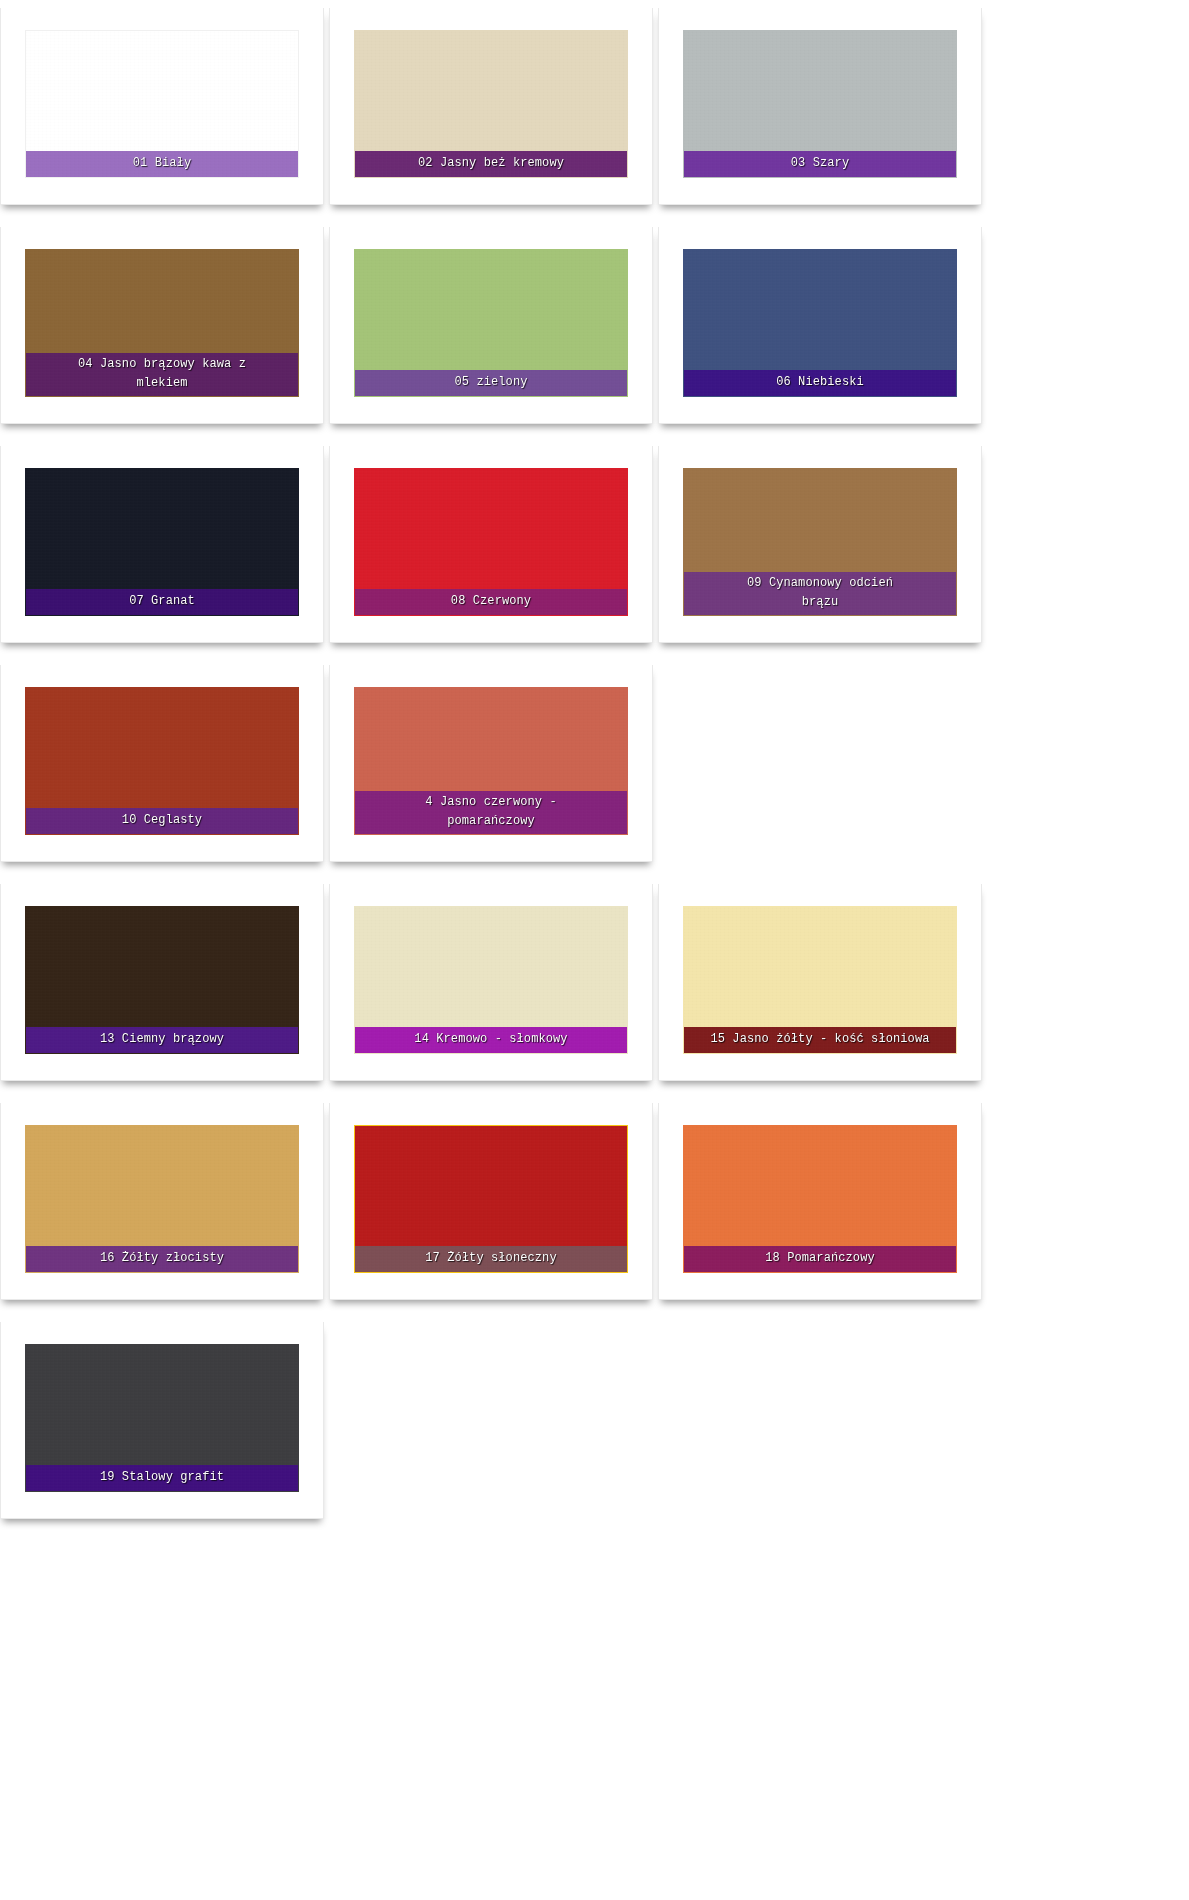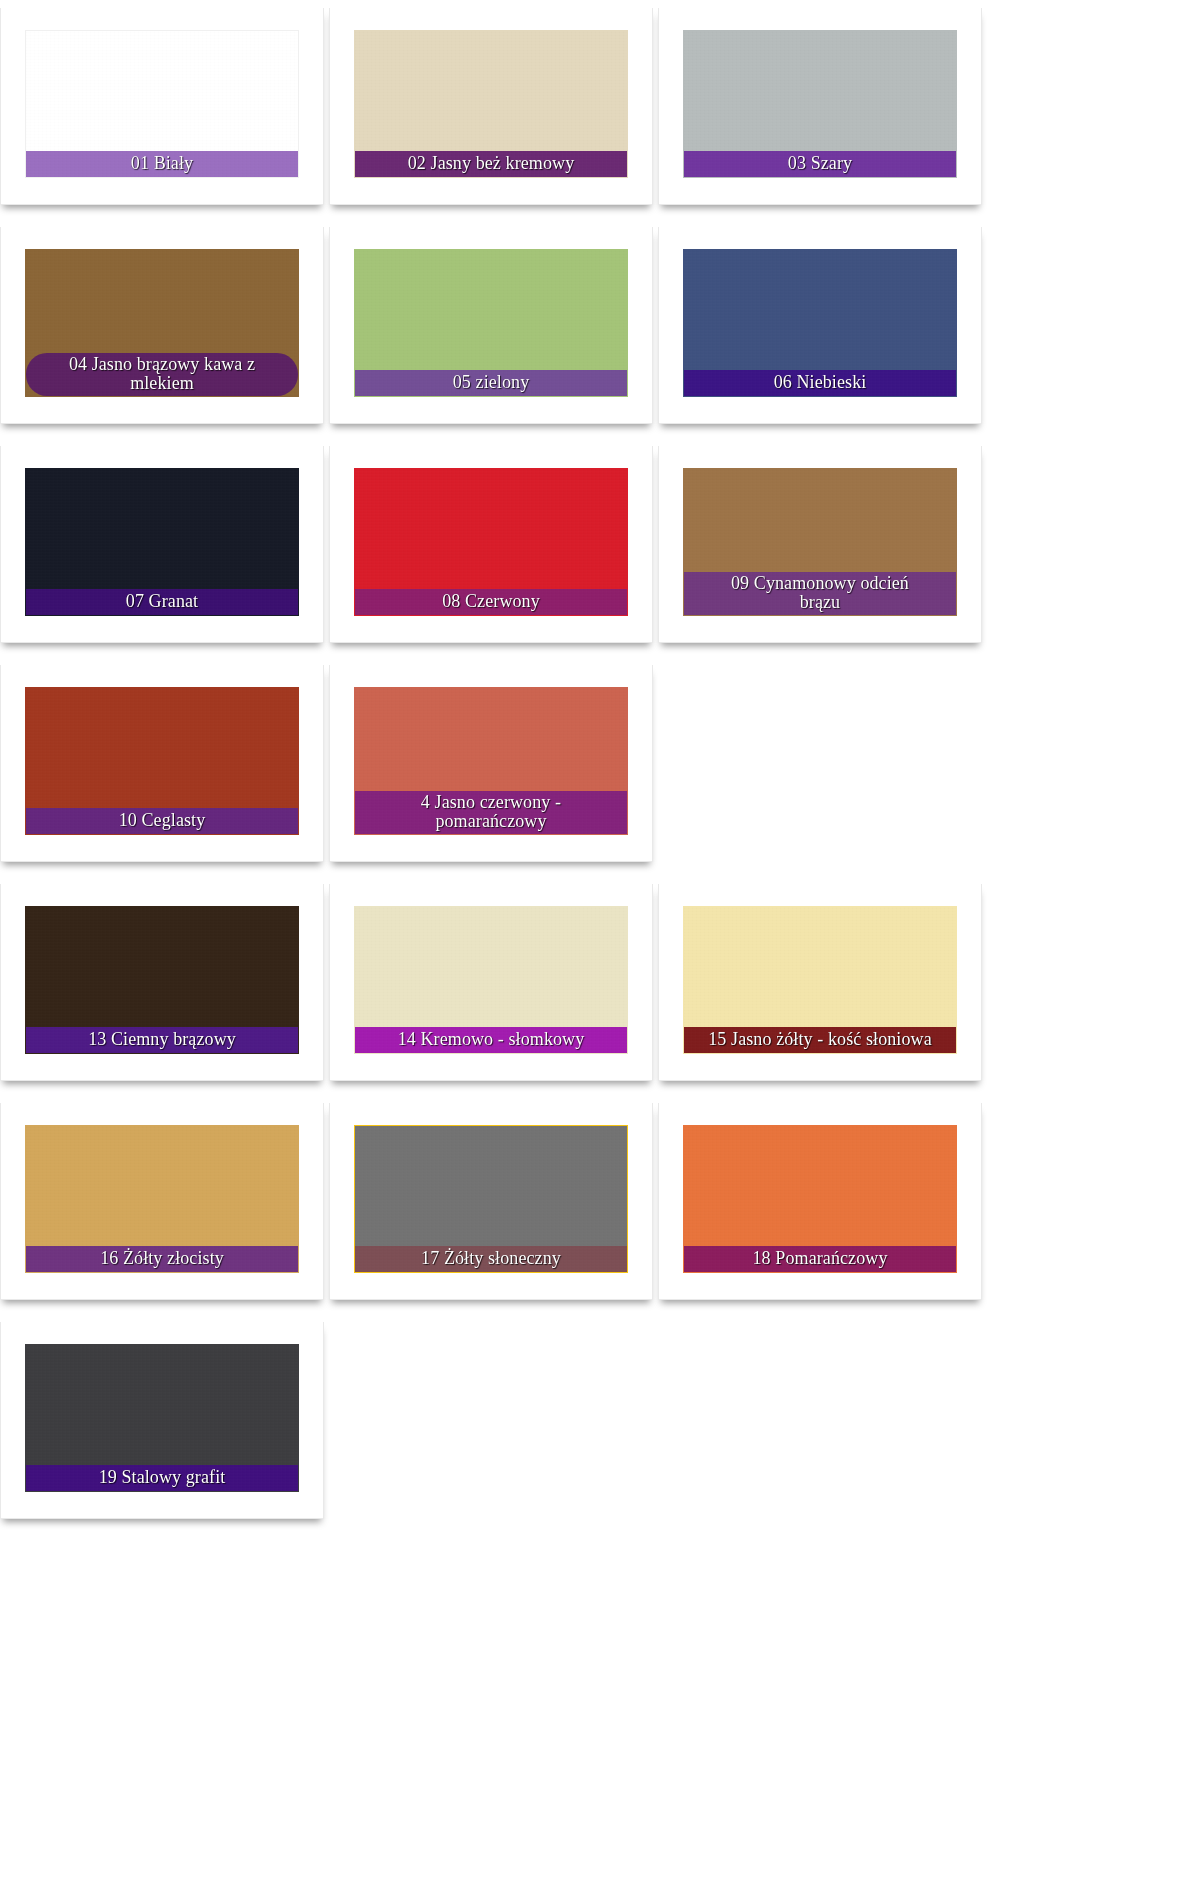--- a/index.html
+++ b/index.html
@@ -57,25 +57,25 @@
     justify-content: flex-end;
     overflow: hidden;
   }
 
   .caption {
     box-sizing: border-box;
     width: 100%;
     padding: 3px 4px 4px 4px;
     text-align: center;
     color: #ffffff;
-    font-size: 18px;
+    font-size: 12px;
     line-height: 19px;
     letter-spacing: 0.1px;
     text-shadow: 1px 1px 1px rgba(0,0,0,0.75), -0.5px -0.5px 0 rgba(0,0,0,0.35);
-    font-family: Liberation Serif, serif;
+    font-family: Liberation Mono, monospace;
   }
   .caption.two-line { padding-top: 2px; padding-bottom: 3px; }
 
   
   .grain {
     position: absolute;
     inset: 0;
     pointer-events: none;
     opacity: 0.05;
     background-image:
@@ -124,21 +124,21 @@
             </div>
           </div>
         </div>
       </div>
     </div>
     <div class="row">
       <div class="card">
         <div class="card-inner">
           <div class="swatch" style="background: rgb(139, 102, 55); border: 1px solid rgb(139, 102, 55);">
             <div class="grain"></div>
-            <div class="caption two-line" style="background: rgb(92, 34, 99); border-radius: 21px;">
+            <div class="caption two-line" style="background: rgb(92, 34, 99);">
               <div>04 Jasno brązowy kawa z</div>
               <div>mlekiem</div>
             </div>
           </div>
         </div>
       </div>
       <div class="card">
         <div class="card-inner">
           <div class="swatch" style="background: rgb(164, 196, 120); border: 1px solid rgb(164, 196, 120);">
             <div class="grain"></div>
@@ -253,21 +253,21 @@
           <div class="swatch" style="background: rgb(211, 167, 91); border: 1px solid rgb(211, 167, 91); align-items: center;">
             <div class="grain"></div>
             <div class="caption" style="background: rgb(111, 52, 128);">
               <div>16  Żółty złocisty</div>
             </div>
           </div>
         </div>
       </div>
       <div class="card">
         <div class="card-inner">
-          <div class="swatch" style="background: #737373; border: 1px solid rgb(246, 195, 18);">
+          <div class="swatch" style="background: #b91c1c; border: 1px solid rgb(246, 195, 18);">
             <div class="grain"></div>
             <div class="caption" style="background: rgb(125, 79, 85);">
               <div>17 Żółty słoneczny</div>
             </div>
           </div>
         </div>
       </div>
       <div class="card">
         <div class="card-inner">
           <div class="swatch" style="background: rgb(232, 116, 60); border: 1px solid rgb(232, 116, 60);">

